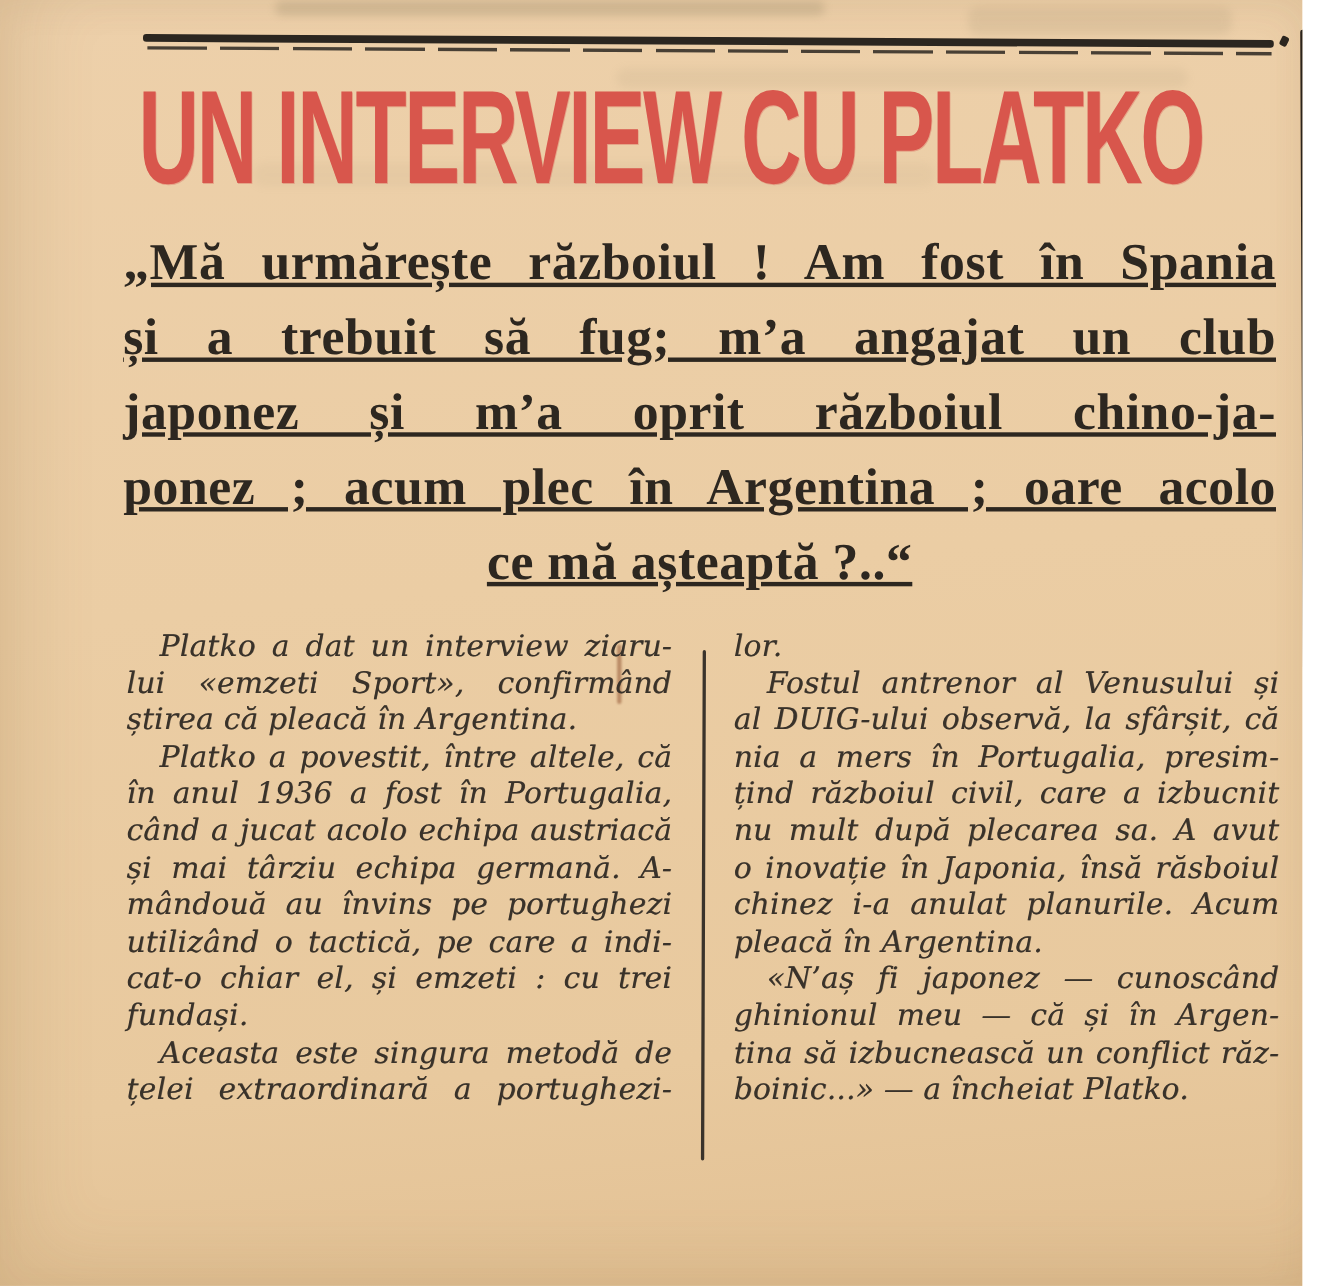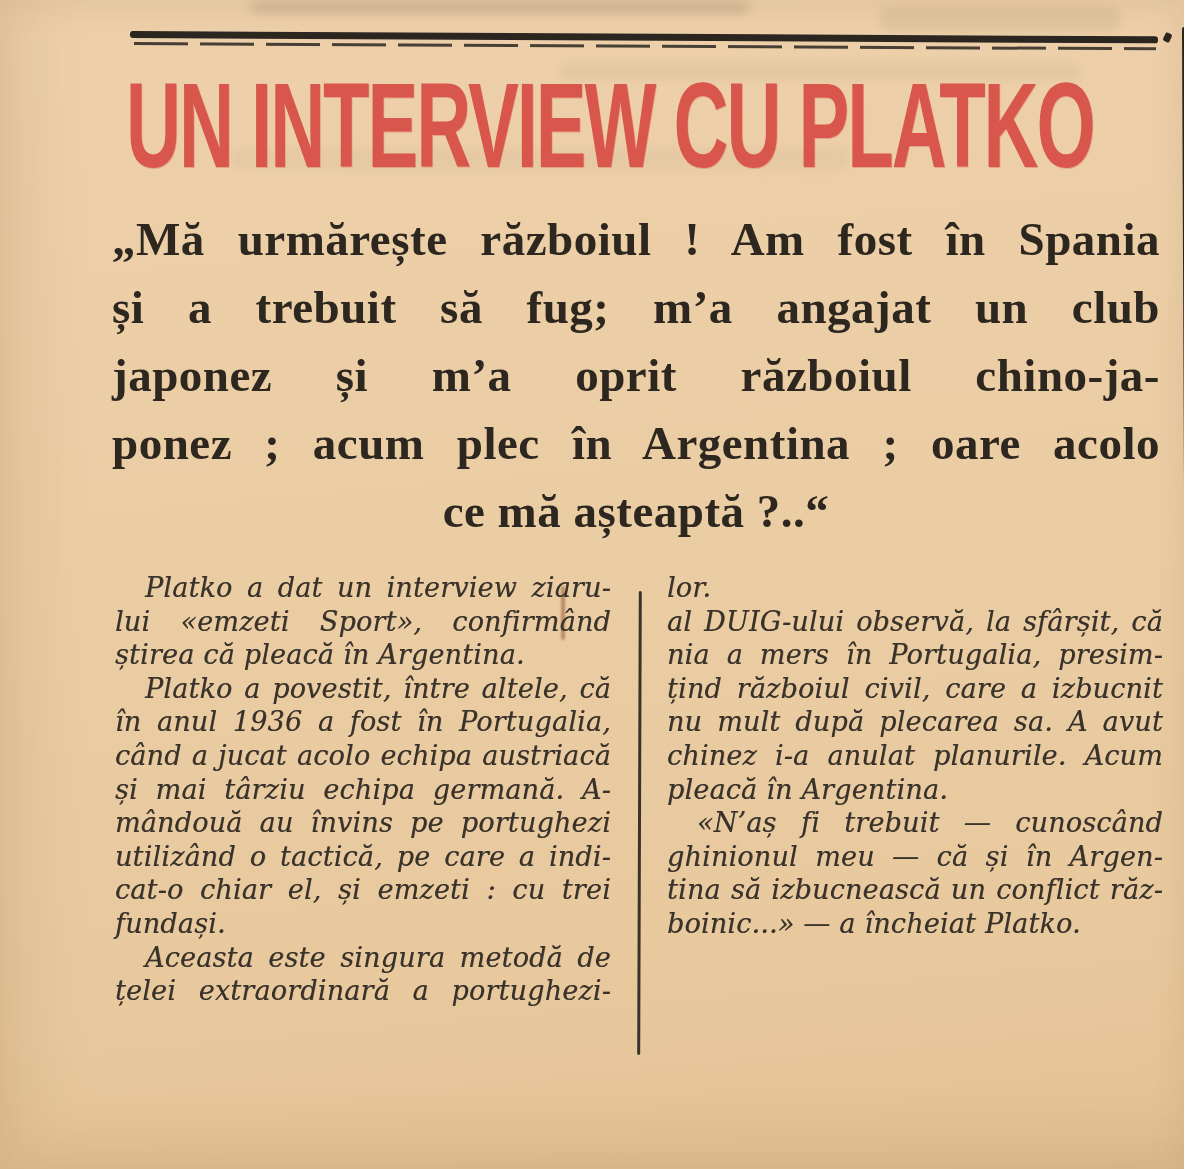--- a/index.html
+++ b/index.html
@@ -25,21 +25,21 @@
   
   .headline{
     position:absolute;left:126px;top:64px;margin:0;white-space:nowrap;
     font-family:"Liberation Sans",sans-serif;font-weight:700;font-size:112px;line-height:1.02;
     letter-spacing:-3px;color:#d8564c;
     transform:scale(.68,1.08);transform-origin:left top;
     text-shadow:1px 1px 0 rgba(216,86,76,.35);
   }
   
   .subhead{position:absolute;left:112px;top:206px;width:1048px;color:#2d2720;
-    font-family:"Liberation Serif",serif;font-weight:700;font-size:47px;}
+    font-family:"Liberation Serif",serif;font-weight:700;font-size:47px;text-decoration:underline;}
   .sh-line{height:68px;line-height:66px;text-align:justify;text-align-last:justify;
     -moz-text-align-last:justify;letter-spacing:.5px;}
   .sh-line.c{text-align:center;text-align-last:center;-moz-text-align-last:center;}
   
   .body{position:absolute;left:115px;top:571px;width:1048px;display:flex;gap:36px;}
   .col{width:506px;font-style:italic;font-size:27px;line-height:33.6px;color:#39322a;
     letter-spacing:.2px;text-shadow:.4px 0 0 rgba(57,50,42,.55);}
   .col.right{margin-left:20px;}
   .ln{text-align:justify;text-align-last:justify;-moz-text-align-last:justify;}
   .ln.p{text-align-last:left;-moz-text-align-last:left;}
@@ -102,26 +102,28 @@
       <div class="ln">mândouă au învins pe portughezi</div>
       <div class="ln">utilizând o tactică, pe care a indi-</div>
       <div class="ln">cat-o chiar el, și emzeti : cu trei</div>
       <div class="ln p">fundași.</div>
       <div class="ln ind">Aceasta este singura metodă de</div>
       <div class="ln">țelei extraordinară a portughezi-</div>
     </div>
     <div class="divider"></div>
     <div class="col right">
       <div class="ln p">lor.</div>
+      <div class="ln ind">Fostul antrenor al Venusului și</div>
       <div class="ln">al DUIG-ului observă, la sfârșit, că</div>
       <div class="ln">nia a mers în Portugalia, presim-</div>
       <div class="ln">țind războiul civil, care a izbucnit</div>
       <div class="ln">nu mult după plecarea sa. A avut</div>
+      <div class="ln">o inovație în Japonia, însă răsboiul</div>
       <div class="ln">chinez i-a anulat planurile. Acum</div>
       <div class="ln p">pleacă în Argentina.</div>
-      <div class="ln ind">«N’aș fi trebuit — cunoscând</div>
+      <div class="ln ind">«N’aș fi japonez — cunoscând</div>
       <div class="ln">ghinionul meu — că și în Argen-</div>
       <div class="ln">tina să izbucnească un conflict răz-</div>
       <div class="ln p">boinic...» — a încheiat Platko.</div>
     </div>
   </div>
 
 </div>
 
 </body></html>

